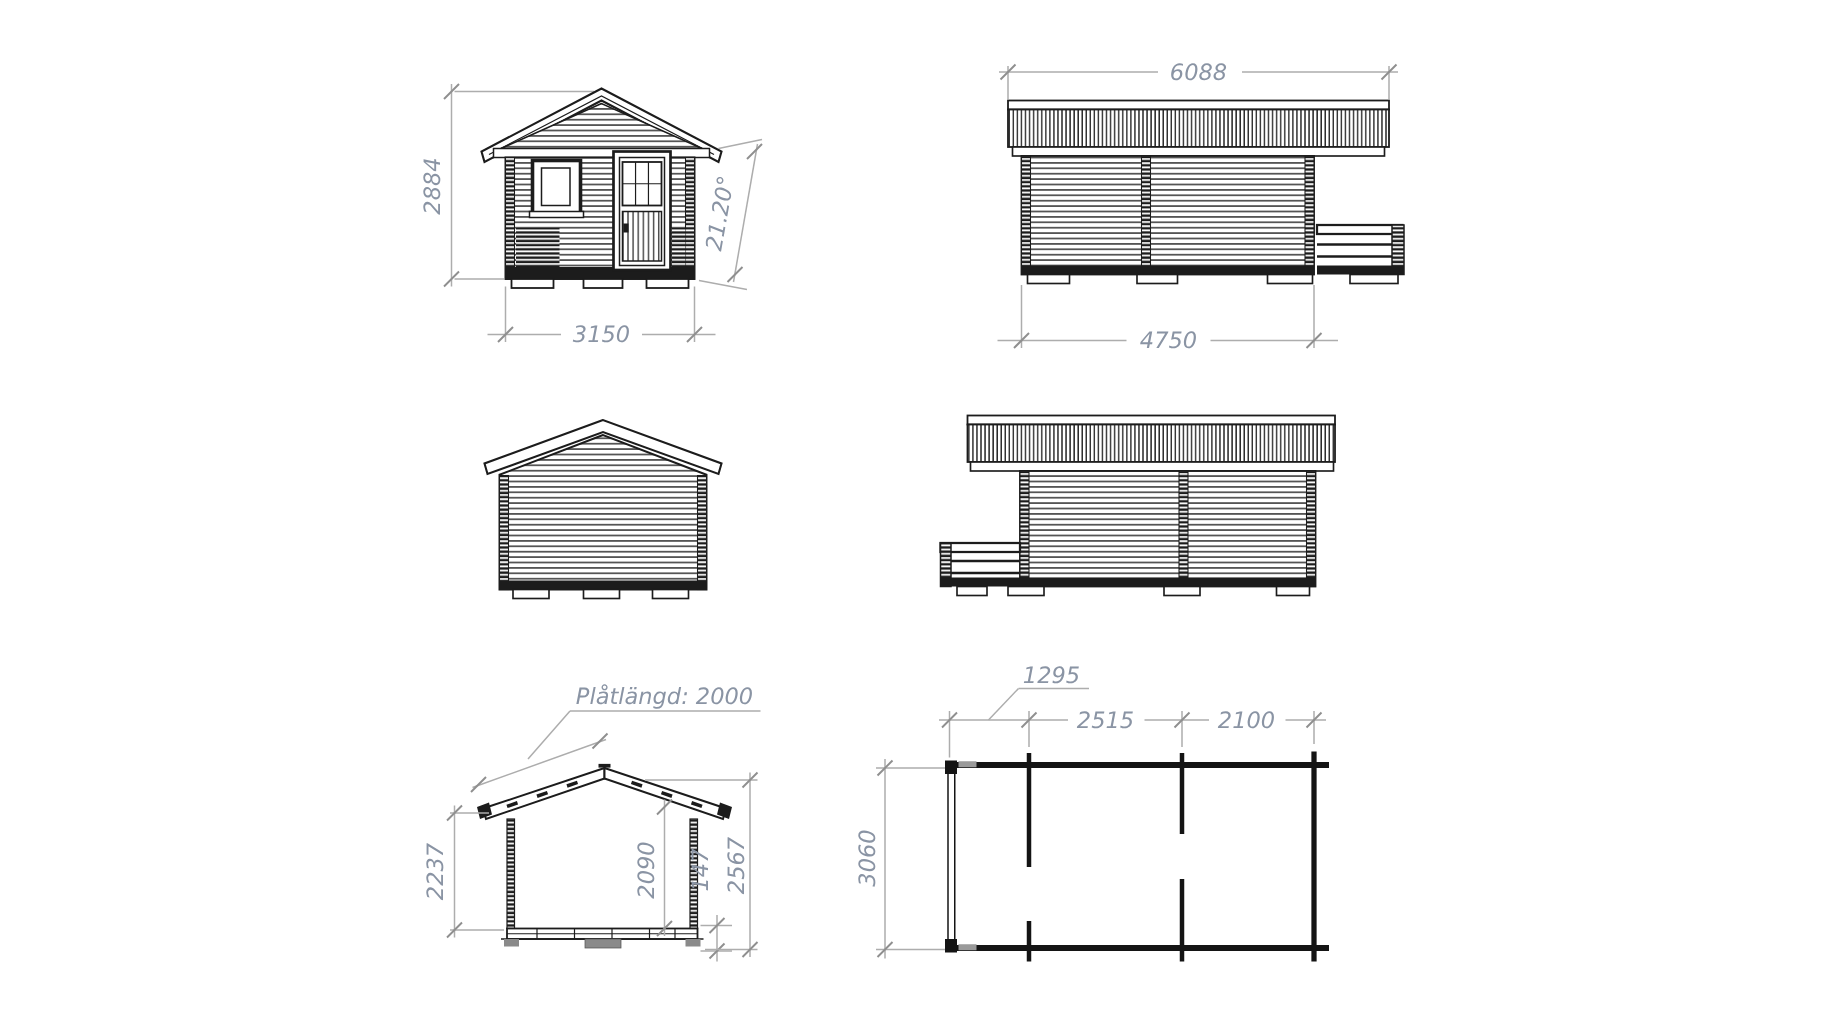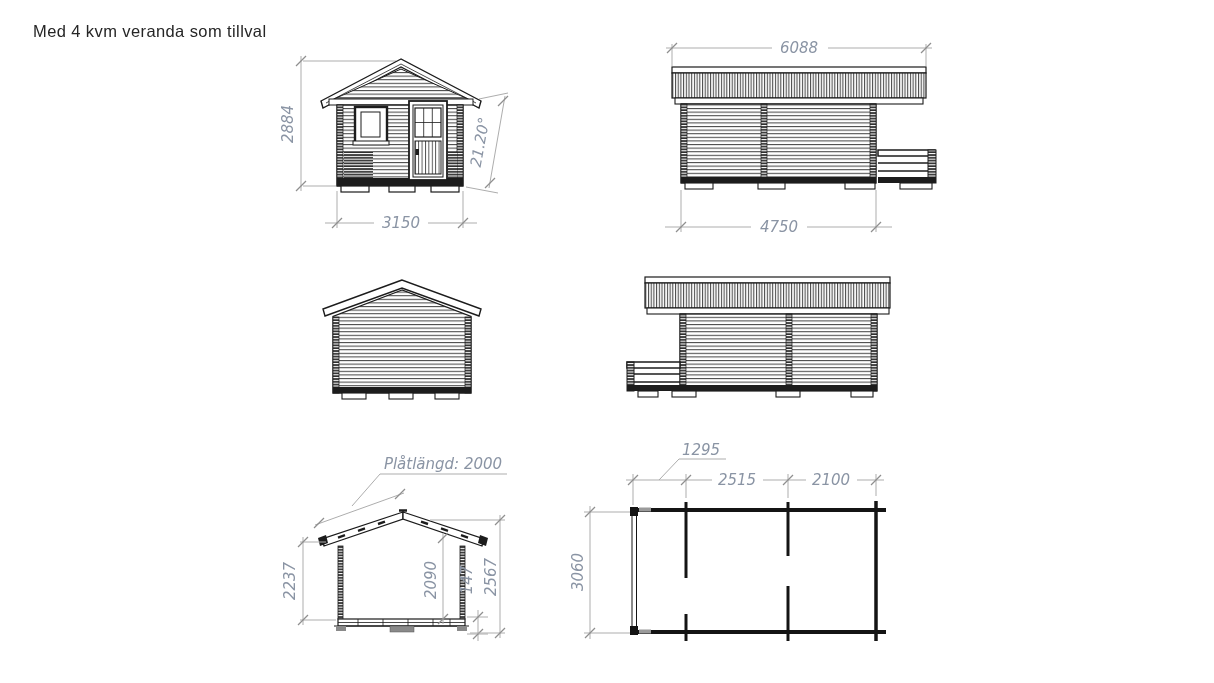--- a/index.html
+++ b/index.html
@@ -16,21 +16,20 @@
   .tick{stroke:#8f8f8f;stroke-width:1.3;}
   
   .dt{fill:#8a94a4;font:italic 15px "DejaVu Sans",sans-serif;text-anchor:middle;}
   .bars{stroke:#1c1c1c;stroke-width:1.6;}
   .thin{stroke:#1c1c1c;stroke-width:.8;}
 </style>
 </head>
 <body>
 
 <div class="stage">
-  <div class="title">Med 4 kvm veranda som tillval</div>
 
   <svg width="1214" height="683" viewBox="0 0 1214 683">
     <defs>
       <pattern id="sidingH" patternUnits="userSpaceOnUse" width="8" height="3.6">
         <rect width="8" height="3.6" fill="#fff"></rect>
         <path d="M0,0.6 H8" stroke="#1c1c1c" stroke-width="0.9"></path>
       </pattern>
       <pattern id="denseH" patternUnits="userSpaceOnUse" width="8" height="2.8">
         <rect width="8" height="2.8" fill="#fff"></rect>
         <path d="M0,1 H8" stroke="#1c1c1c" stroke-width="1.6"></path>

